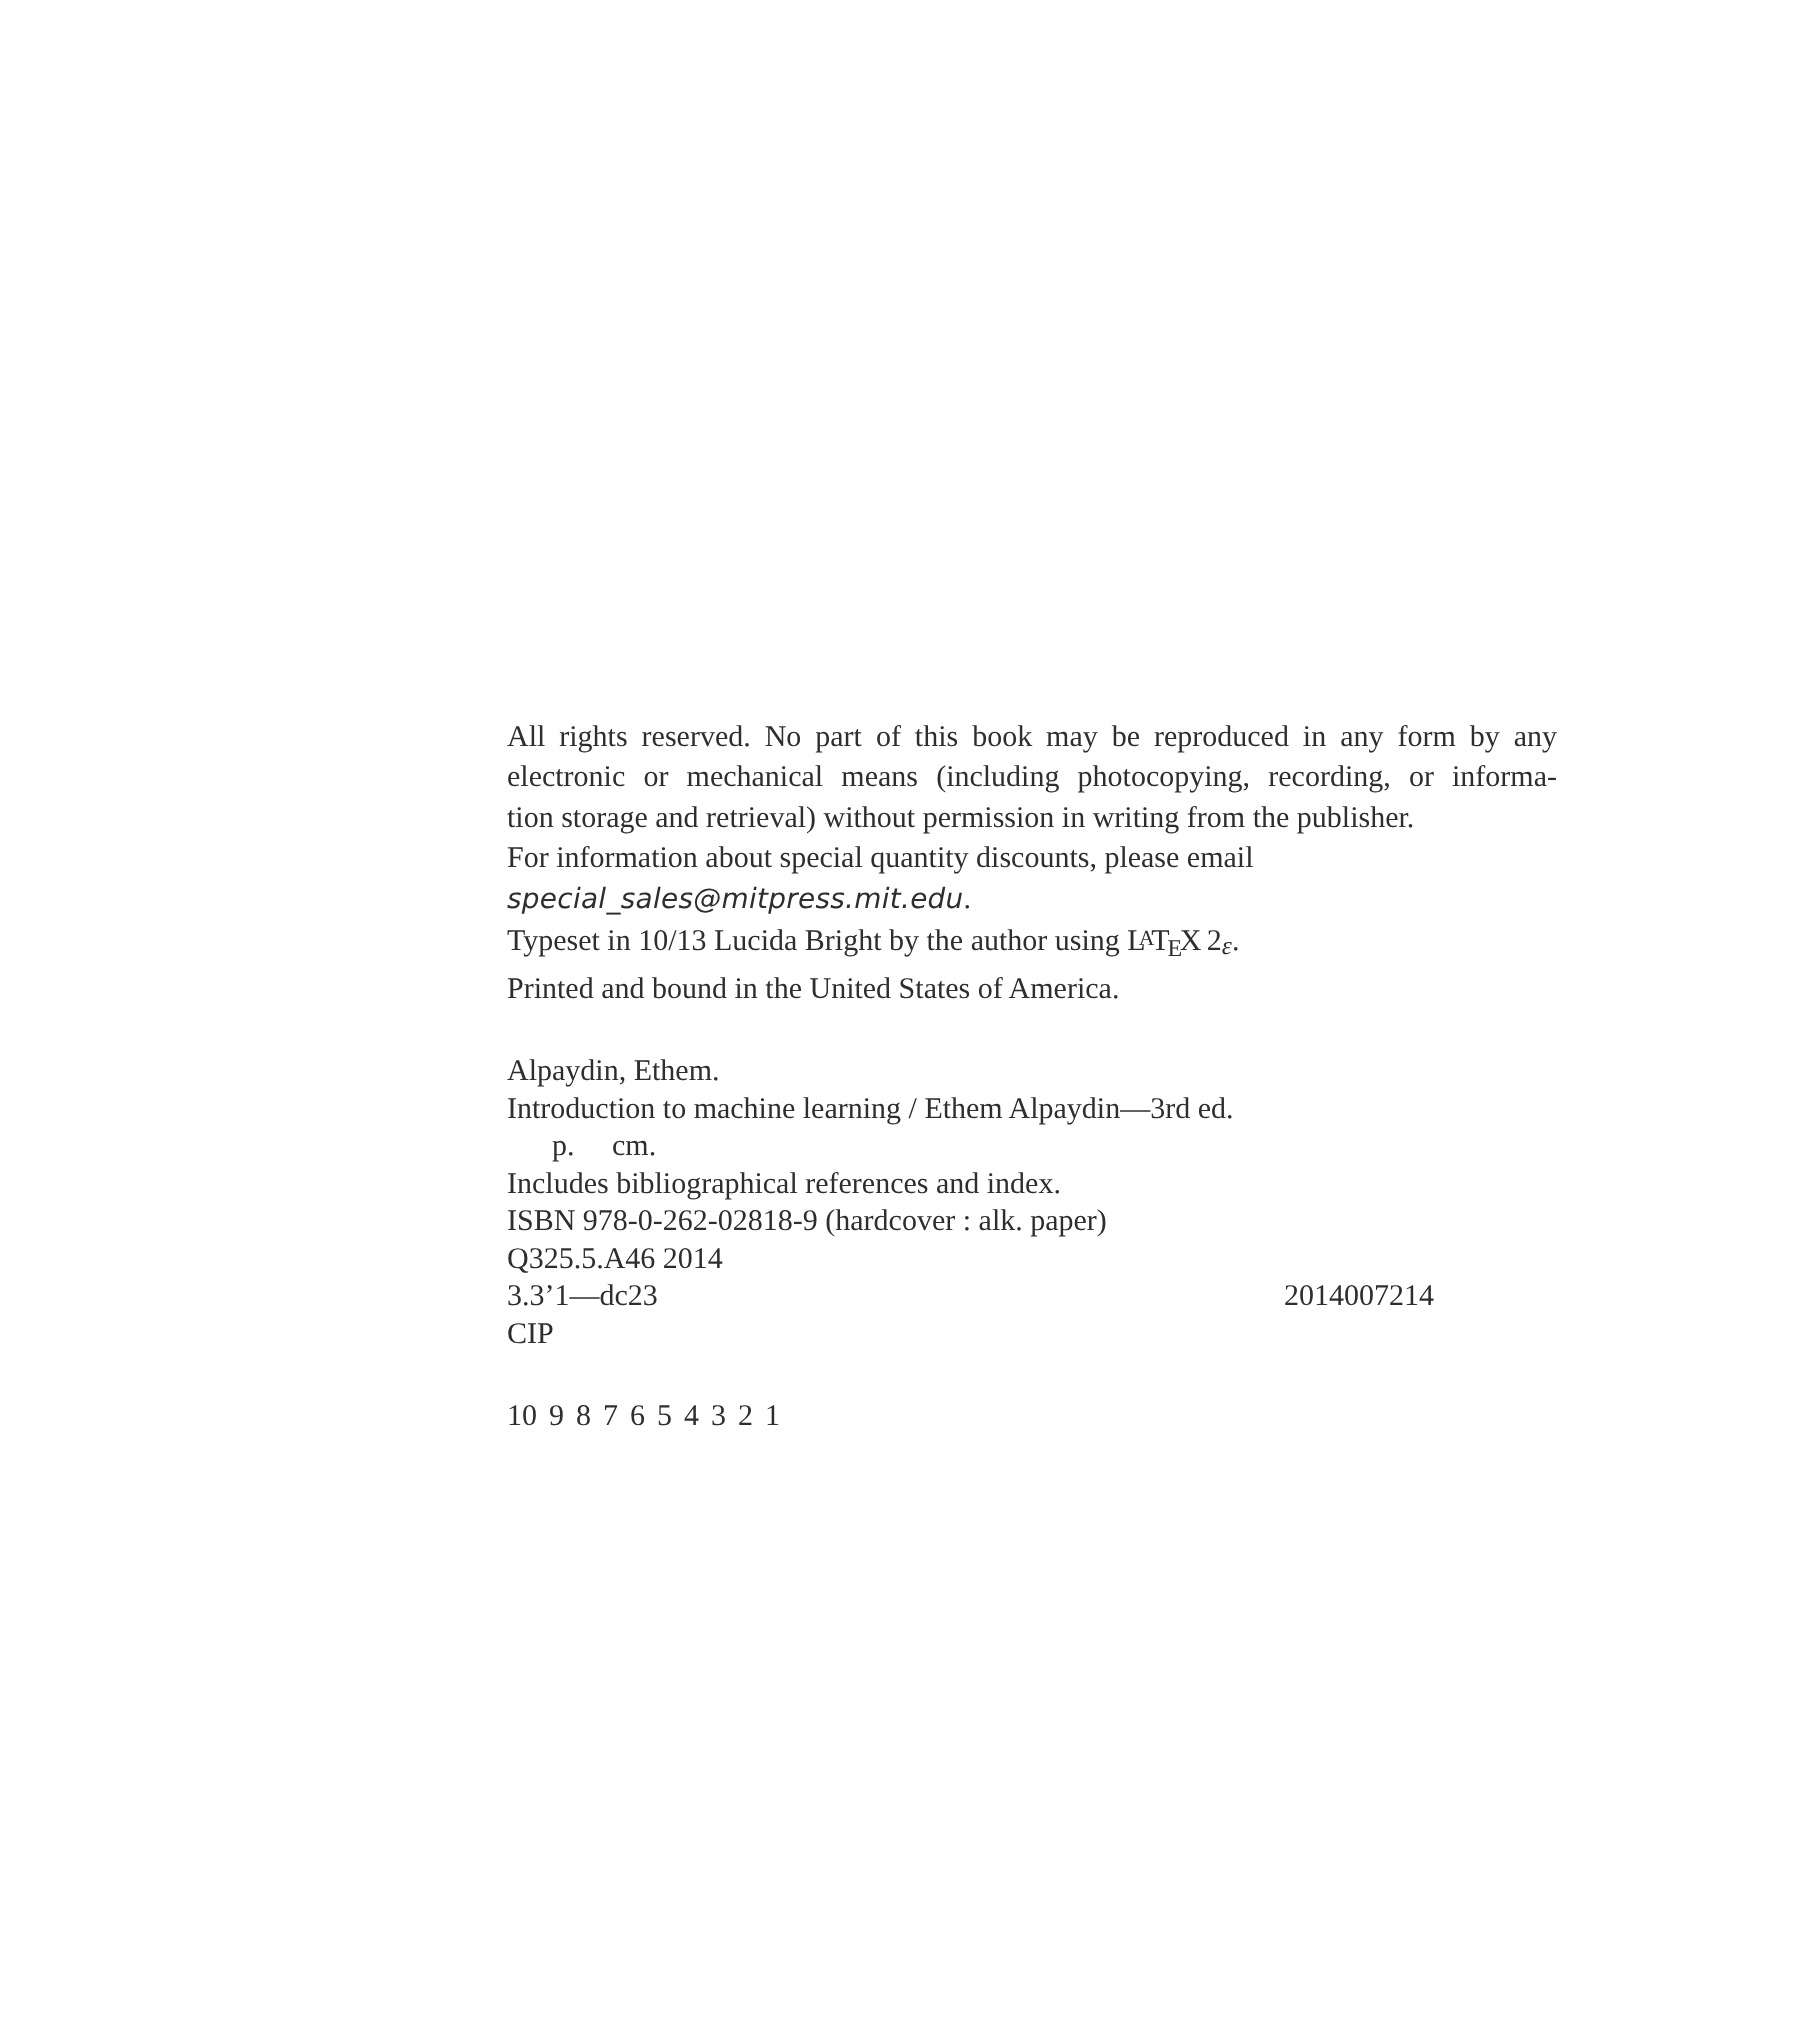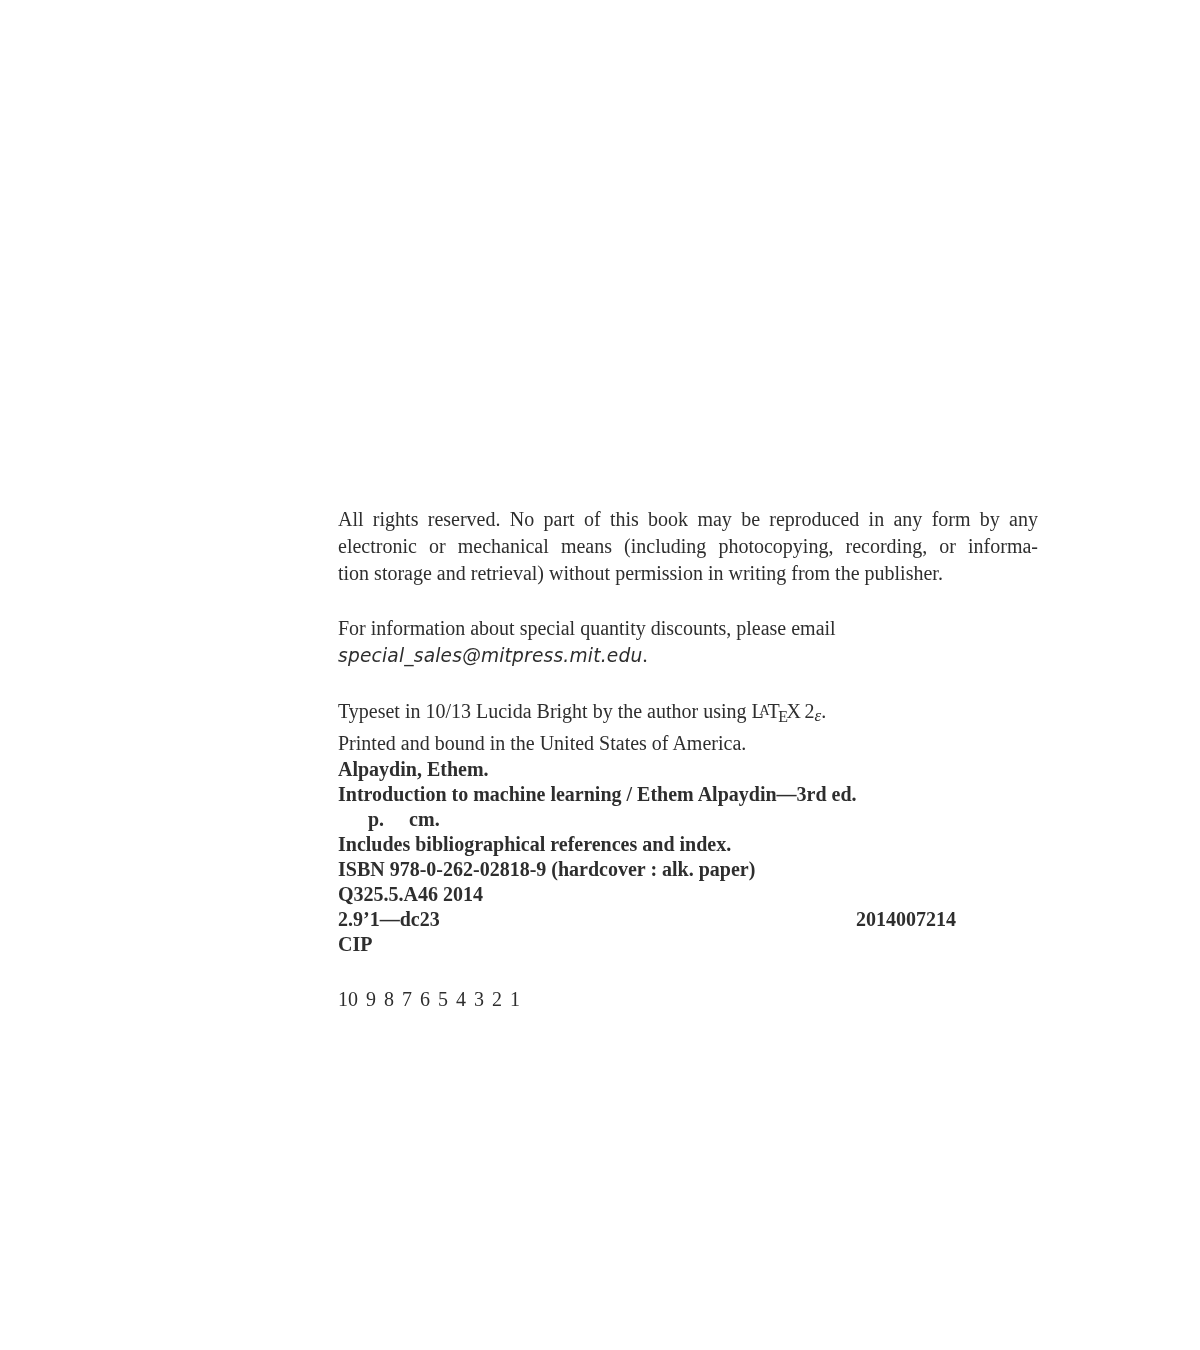--- a/index.html
+++ b/index.html
@@ -16,21 +16,21 @@
     -webkit-font-smoothing: antialiased;
   }
   .textblock {
     position: absolute;
     left: 338px;
     top: 478px;
     width: 700px;
     font-size: 20px;
     line-height: 27px;
   }
-  .para { margin-top: 28px; }
+  .para { }
   .line { white-space: normal; }
   .just {
     text-align: justify;
     text-align-last: justify;
   }
   .email {
     font-family: "DejaVu Sans", sans-serif;
     font-size: 0.93em;
     letter-spacing: 0.2px;
     font-style: italic;
@@ -52,22 +52,22 @@
     margin-right: -0.1em;
   }
   .lx-two { margin-left: 0.18em; }
   .lx-eps {
     display: inline-block;
     font-size: 0.85em;
     vertical-align: -0.18em;
     font-style: italic;
   }
   .catalog {
+    margin-top: 29px;
     line-height: 25px;
-    font-weight: bold;
   }
   .cline { white-space: pre-wrap; }
   .dc-row {
     position: relative;
     width: 618px;
   }
   .dc-right {
     position: absolute;
     right: 0;
     top: 0;
@@ -104,20 +104,20 @@
     </div>
 
 
     <div class="catalog">
       <div class="cline">Alpaydin, Ethem.</div>
       <div class="cline">Introduction to machine learning / Ethem Alpaydin—3rd ed.</div>
       <div class="cline">      p.     cm.</div>
       <div class="cline">Includes bibliographical references and index.</div>
       <div class="cline">ISBN 978-0-262-02818-9 (hardcover : alk. paper)</div>
       <div class="cline">Q325.5.A46 2014</div>
-      <div class="cline dc-row"><span>2.9’1—dc23</span><span class="dc-right">2014007214</span></div>
+      <div class="cline dc-row"><span>3.3’1—dc23</span><span class="dc-right">2014007214</span></div>
       <div class="cline cip-row">CIP</div>
     </div>
 
     <div class="printer">10 9 8 7 6 5 4 3 2 1</div>
 
   </div>
 </div>
 
 </body></html>

